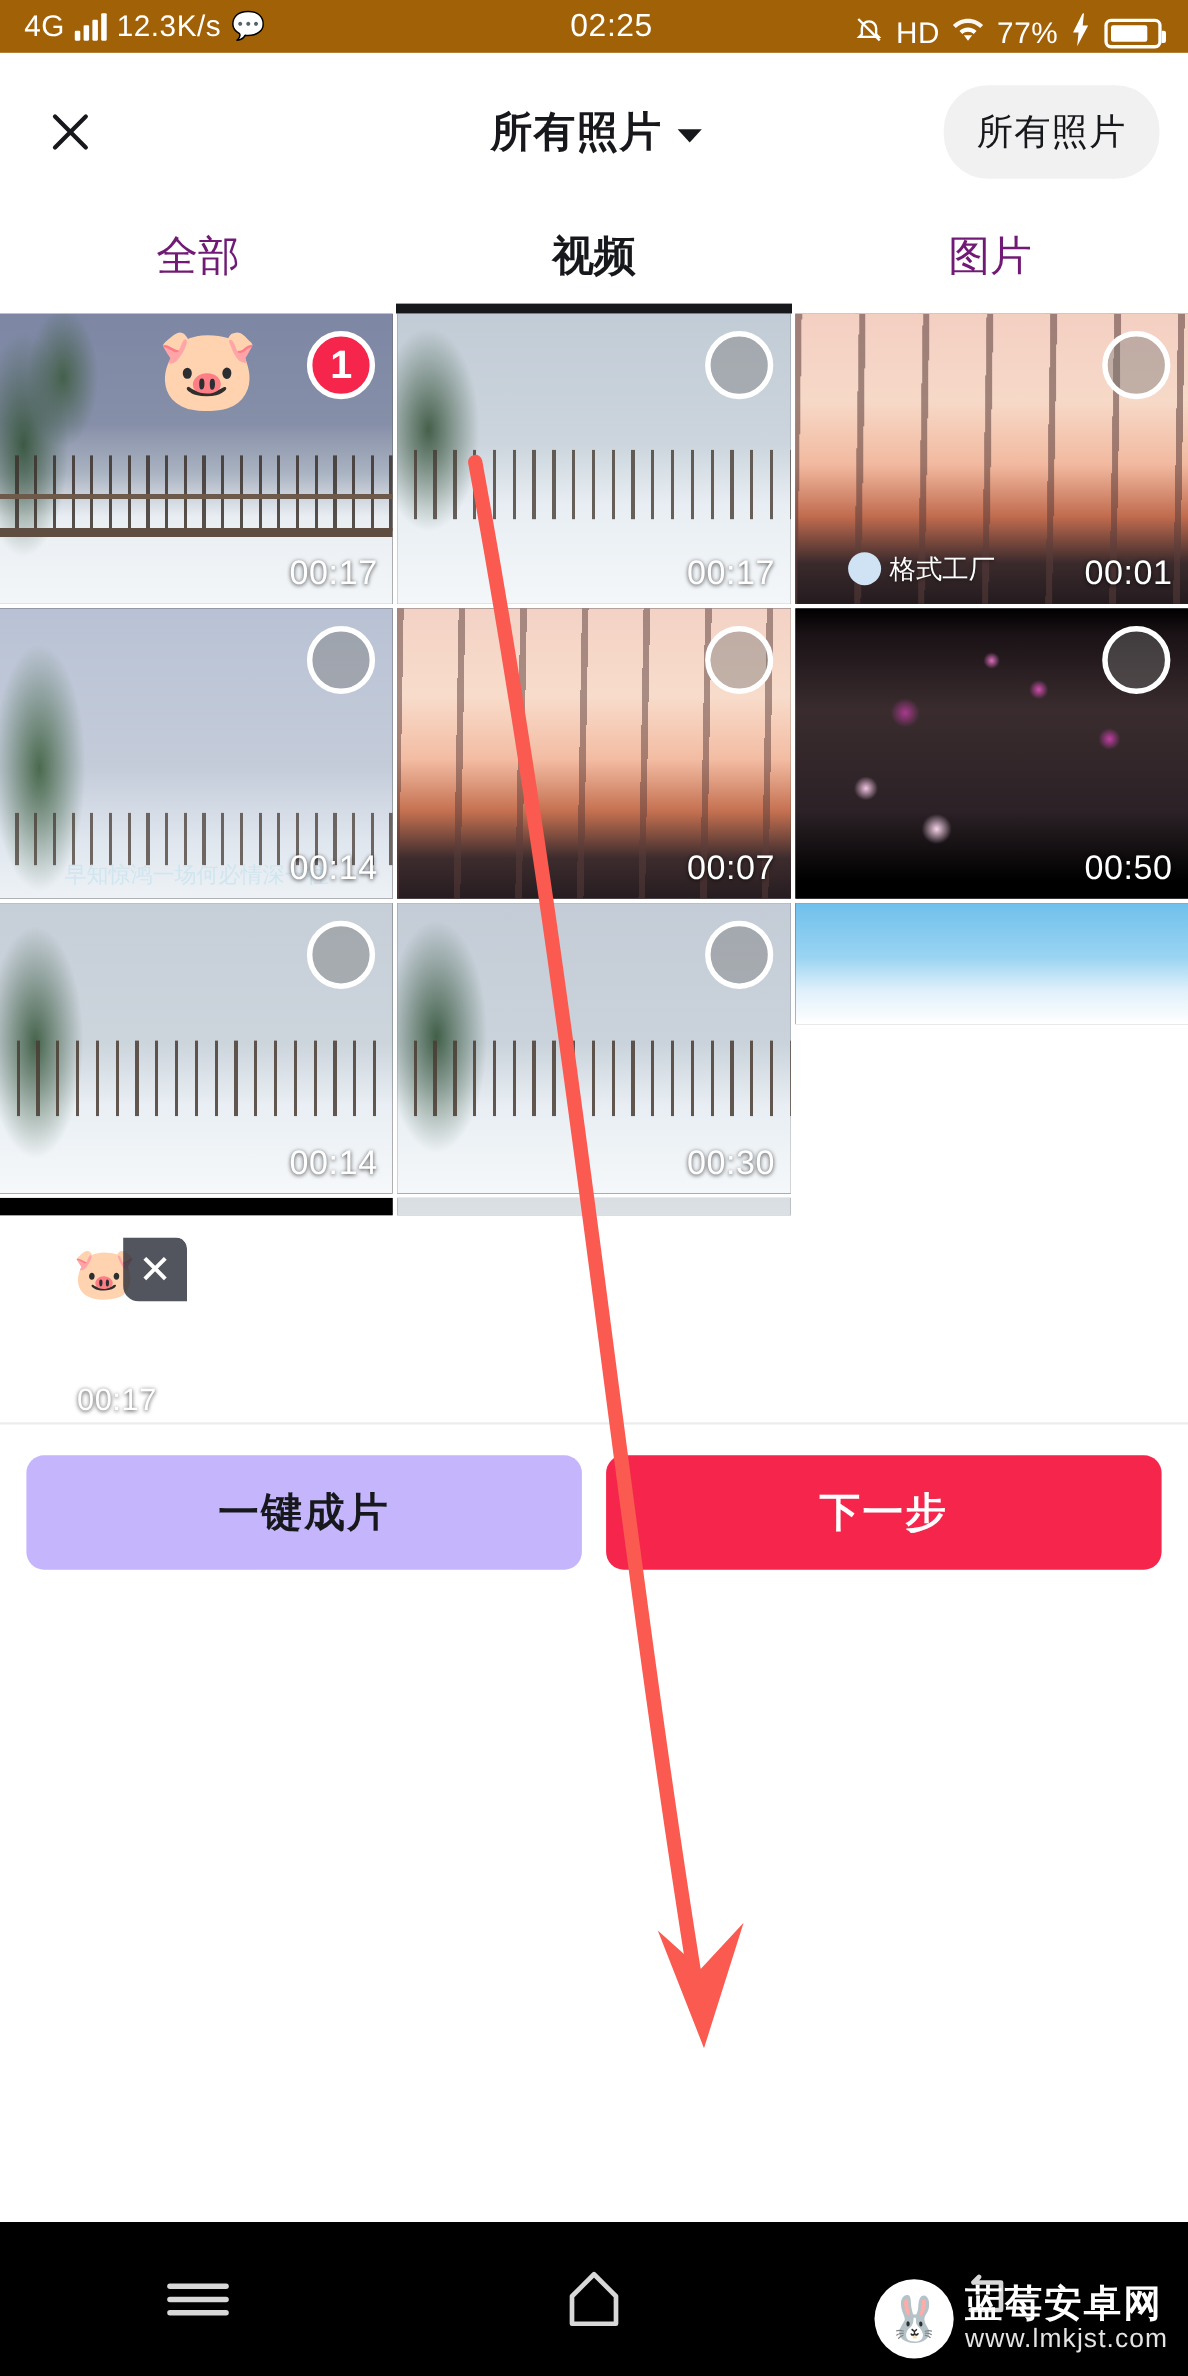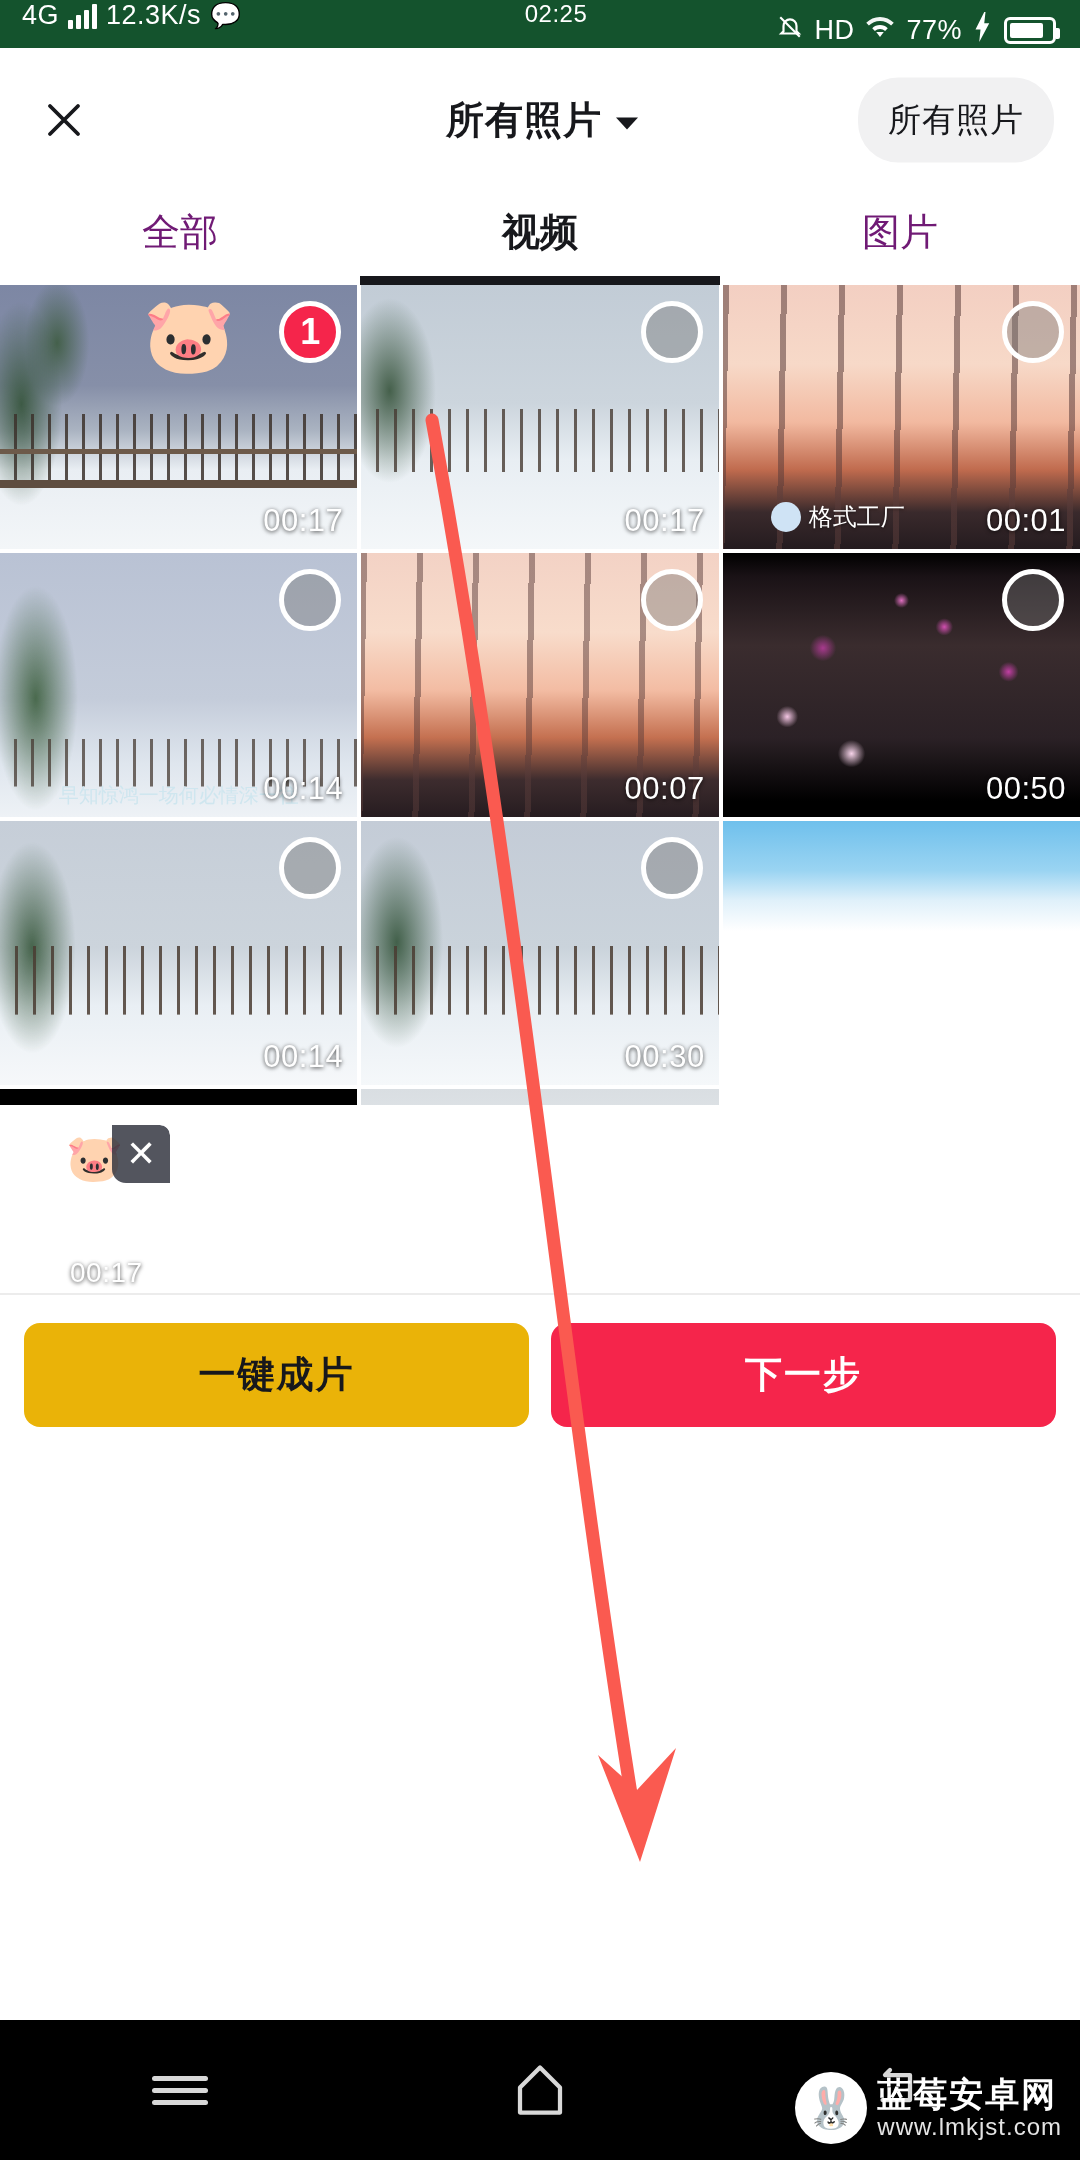--- a/index.html
+++ b/index.html
@@ -6,27 +6,27 @@
   html,body { width:1080px; height:2160px; }
   body {
     font-family:"Liberation Sans","DejaVu Sans",sans-serif;
     background:#ffffff;
     overflow:hidden;
     position:relative;
   }
 
   
   .statusbar{
-    height:48px; background:#14532d; color:#fff;
-    display:flex; align-items:flex-start; position:relative;
+    height:48px; background:#a16207; color:#fff;
+    display:flex; align-items:center; position:relative;
     font-size:27px; letter-spacing:.5px;
   }
   .sb-left{ display:flex; align-items:center; gap:9px; padding-left:22px; }
   .sb-right{ display:flex; align-items:center; gap:11px; position:absolute; right:24px; top:0; height:60px;}
-  .sb-center{ position:absolute; left:0; right:0; text-align:center; font-size:24px;margin-left:32px; }
+  .sb-center{ position:absolute; left:0; right:0; text-align:center; font-size:29px;margin-left:32px; }
   .bars{ display:flex; align-items:flex-end; gap:3px; height:26px; }
   .bars i{ display:block; width:5px; background:#fff; border-radius:1px; }
   .bars i:nth-child(1){height:9px;}
   .bars i:nth-child(2){height:14px;}
   .bars i:nth-child(3){height:19px;}
   .bars i:nth-child(4){height:25px;}
   .wechat-dot{ font-size:25px; }
   .battery{
     width:52px;height:27px;border:3px solid #fff;border-radius:6px;position:relative;
     display:flex;align-items:center;padding:3px;
@@ -116,21 +116,21 @@
     display:flex; align-items:center; justify-content:center; color:#fff; font-size:36px; font-weight:400;
   }
   .tray-divider{ position:absolute; left:0; right:0; bottom:0; height:2px; background:#ececec; }
 
   
   .actions{ display:flex; gap:22px; padding:28px 24px 34px 24px; }
   .btn{
     flex:1; height:104px; border-radius:16px; display:flex; align-items:center; justify-content:center;
     font-size:37px; letter-spacing:2px;
   }
-  .btn.secondary{ background:#eab308; color:#17181c; font-weight:700; }
+  .btn.secondary{ background:#c4b5fd; color:#17181c; font-weight:700; }
   .btn.primary{ background:#f5254b; color:#fff; font-weight:700; }
 
   
   .navbar{
     position:absolute; left:0; right:0; bottom:0; height:140px; background:#000;
     display:flex; align-items:center; justify-content:space-around;
   }
   .navbar .nav-ico{ width:74px;height:74px; display:flex;align-items:center;justify-content:center; }
   .hamb i{ display:block; width:56px;height:5px;background:#d8d8d8;border-radius:3px;margin:7px 0;}
   .wmark{

